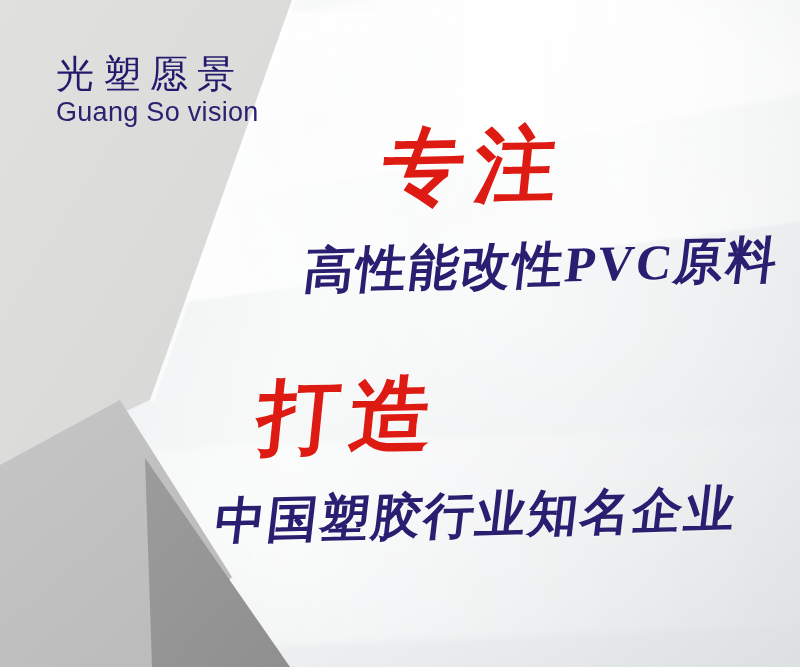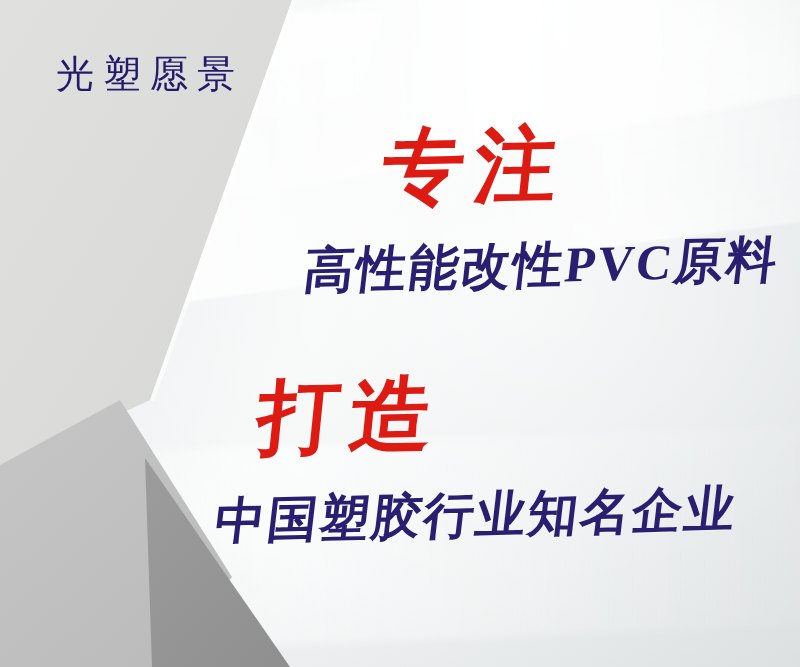--- a/index.html
+++ b/index.html
@@ -199,20 +199,21 @@
 
     <polygon points="120,400 232,577 152,667 0,667 0,465" fill="url(#gradMid)"></polygon>
 
     <polygon points="145,458 290,667 152,667" fill="url(#gradDark)"></polygon>
 
     <polygon points="292,0 296,0 154,402 150,400" fill="#ffffff" opacity="0.55"></polygon>
   </svg>
 
   <div class="logo-block">
     <div class="logo-cn">光塑愿景</div>
+    <div class="logo-en">Guang So vision</div>
   </div>
 
   <div id="slogan-focus" class="slogan slogan-headline">专注</div>
 
   <div id="slogan-focus-sub" class="slogan slogan-sub">高性能改性PVC原料</div>
 
   <div id="slogan-build" class="slogan slogan-headline">打造</div>
 
   <div id="slogan-build-sub" class="slogan slogan-sub">中国塑胶行业知名企业</div>
 

